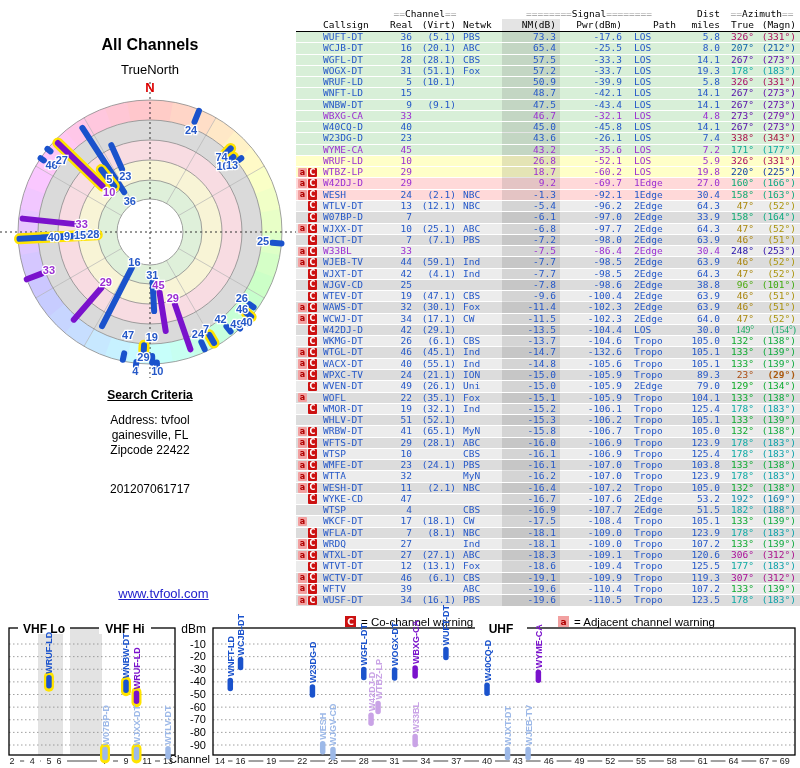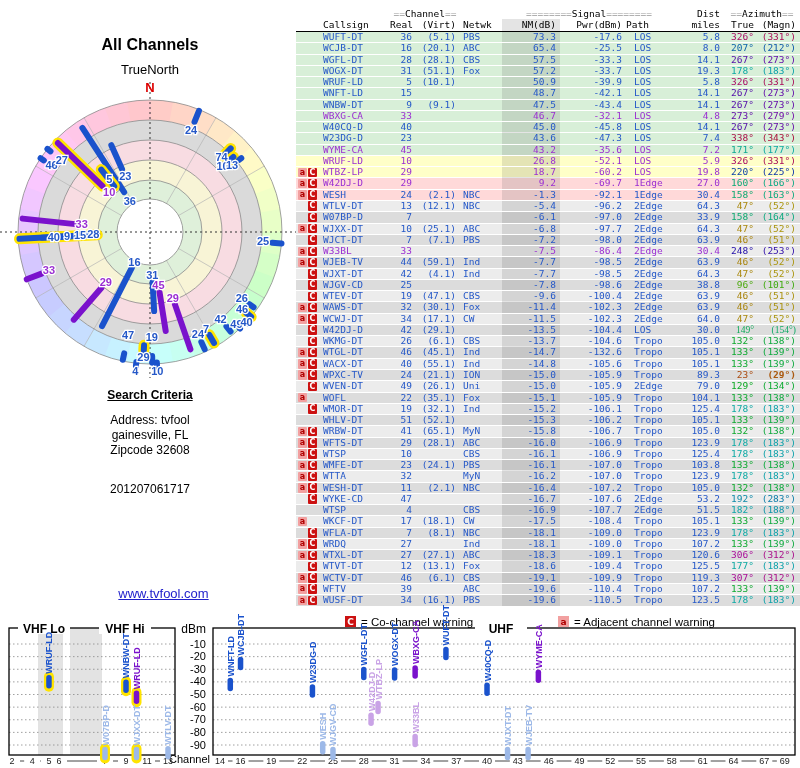--- a/index.html
+++ b/index.html
@@ -22,21 +22,21 @@
   
   #sigtable{position:absolute;left:296px;top:8px;width:504px;
             font:9.5px/11.27px "DejaVu Sans Mono",monospace;color:#000;}
   .trow,.hrow{display:grid;
      grid-template-columns:24px 70px 26px 44px 42px 58px 66px 50px 48px 34px 42px;}
   .hrow{height:11px;line-height:11px;}
   .hrow2{height:12px;line-height:11px;border-bottom:1px solid #000;}
   .trow{height:11.27px;line-height:10.4px;border-bottom:1px solid #fff;box-sizing:border-box;}
   .cR{text-align:right;padding-right:4px;}
   .cL{text-align:left;padding-left:3px;}
-  .cC{text-align:left;}
+  .cC{text-align:right;}
   .pathL{padding-left:8px;text-align:left;}
   .nmcol{background:rgba(90,90,90,0.16);}
   .eq{color:#999;}
   .bl{color:#2558c8;}
   .an{color:#9b2fd2;}
   .bg-g{background:#d8efd8;}
   .bg-y{background:#ffffc8;}
   .bg-p{background:#ffd9d9;}
   .bg-z1{background:#ececec;}
   .bg-z2{background:#dcdcdc;}
@@ -188,21 +188,21 @@
       <text x="151.84297411977712" y="269.0839166085149" text-anchor="middle" fill="#2558c8" stroke="#fff" stroke-width="2.5" paint-order="stroke" style="font:bold 11px &quot;Liberation Sans&quot;,sans-serif">19</text>
       <text x="143.43707108713488" y="288.72814365822353" text-anchor="middle" fill="#2558c8" stroke="#fff" stroke-width="2.5" paint-order="stroke" style="font:bold 11px &quot;Liberation Sans&quot;,sans-serif">29</text>
       <text x="135.37437741959" y="302.65350359992885" text-anchor="middle" fill="#2558c8" stroke="#fff" stroke-width="2.5" paint-order="stroke" style="font:bold 11px &quot;Liberation Sans&quot;,sans-serif">4</text>
       <text x="157.3228469975127" y="303.22824450286" text-anchor="middle" fill="#2558c8" stroke="#fff" stroke-width="2.5" paint-order="stroke" style="font:bold 11px &quot;Liberation Sans&quot;,sans-serif">10</text>
     </svg>
 
   <div class="search">
     <div class="sc-title">Search Criteria</div>
     <div>Address: tvfool</div>
     <div>gainesville, FL</div>
-    <div>Zipcode 32608</div>
+    <div>Zipcode 22422</div>
     <div class="gap"></div>
     <div>201207061717</div>
   </div>
 
   <div class="tvlink">
     <a>www.tvfool.com</a>
   </div>
 
   <div id="sigtable">
     <div class="hrow" id="thead1">
@@ -372,21 +372,21 @@
         <div class="trow bg-g">
           <div class="mcell">
             <span class="mslot"></span>
             <span class="mslot"></span>
           </div>
           <div class="cL bl">W23DG-D</div>
           <div class="cR bl">23</div>
           <div class="cR bl"></div>
           <div class="cL bl"></div>
           <div class="cR nmcol bl">43.6</div>
-          <div class="cR bl">-47.3</div>
+          <div class="cR bl">-26.1</div>
           <div class="pathL bl">LOS</div>
           <div class="cR bl">7.4</div>
           <div class="cR" style="color: rgb(170, 14, 71);">338°</div>
           <div class="cR" style="color: rgb(170, 14, 58);">(343°)</div>
         </div>
         <div class="trow bg-g">
           <div class="mcell">
             <span class="mslot"></span>
             <span class="mslot"></span>
           </div>
@@ -888,21 +888,21 @@
           </div>
           <div class="cL bl">WYKE-CD</div>
           <div class="cR bl">47</div>
           <div class="cR bl"></div>
           <div class="cL bl"></div>
           <div class="cR nmcol bl">-16.7</div>
           <div class="cR bl">-107.6</div>
           <div class="pathL bl">2Edge</div>
           <div class="cR bl">53.2</div>
           <div class="cR" style="color: rgb(14, 139, 170);">192°</div>
-          <div class="cR" style="color: rgb(14, 126, 170);">(283°)</div>
+          <div class="cR" style="color: rgb(14, 126, 170);">(169°)</div>
         </div>
         <div class="trow bg-z2">
           <div class="mcell">
             <span class="mslot"></span>
             <span class="mslot"></span>
           </div>
           <div class="cL bl">WTSP</div>
           <div class="cR bl">4</div>
           <div class="cR bl"></div>
           <div class="cL bl">CBS</div>

